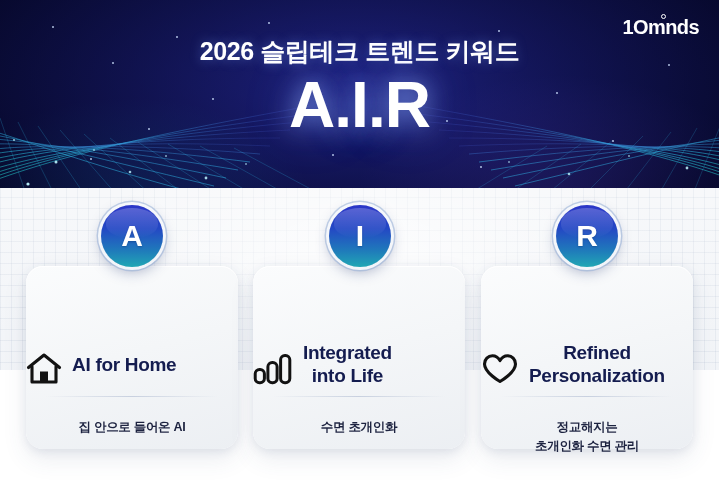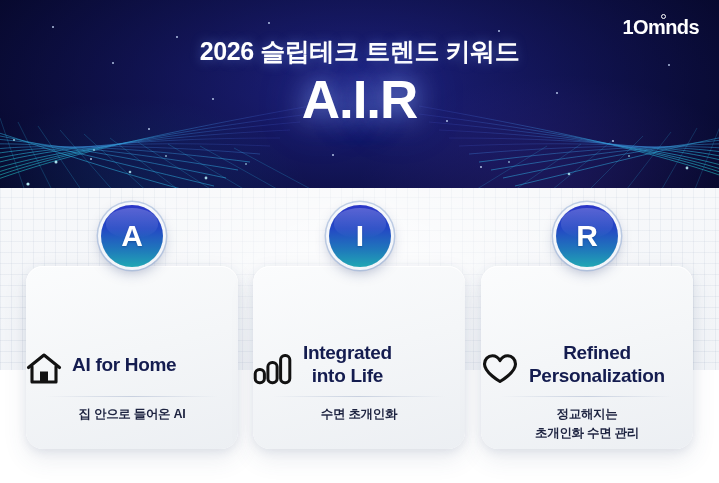--- a/index.html
+++ b/index.html
@@ -54,21 +54,21 @@
 
   .hero-sub {
     position:absolute; top:35px; left:0; width:100%;
     text-align:center; color:#ffffff;
     font-size:25px; font-weight:bold; letter-spacing:-0.4px;
     text-shadow:0 0 12px rgba(120,160,255,.45);
   }
   .hero-air {
     position:absolute; top:73px; left:0; width:100%;
     text-align:center; color:#ffffff;
-    font-size:53px; font-weight:bold; letter-spacing:-1px; line-height:1;
+    font-size:64px; font-weight:bold; letter-spacing:-1px; line-height:1;
     text-shadow:0 0 26px rgba(150,180,255,.75), 0 0 50px rgba(90,120,255,.45);
   }
   .logo {
     position:absolute; top:16px; right:20px;
     color:#ffffff; font-size:20px; font-weight:bold; letter-spacing:-0.6px;
   }
   .logo .dot {
     display:inline-block; width:5px; height:5px; border:1.6px solid #fff;
     border-radius:50%; position:absolute; top:-2px; left:38px;
   }
@@ -117,21 +117,21 @@
   .card-title {
     margin-top:15px; text-align:center; color:#141c4f;
     font-size:19px; font-weight:bold; line-height:1.2; letter-spacing:-0.3px;
     padding:0 10px;
   }
   .card-divider {
     position:absolute; left:20px; right:20px; top:130px; height:1px;
     background:linear-gradient(to right, rgba(160,175,200,0), rgba(150,165,195,.45), rgba(160,175,200,0));
   }
   .card-desc {
-    position:absolute; left:0; right:0; top:139px;
+    position:absolute; left:0; right:0; top:152px;
     text-align:center; color:#1d2340;
     font-size:12.5px; font-weight:bold; line-height:1.55; letter-spacing:-0.3px;
   }
 </style>
 </head>
 <body>
 
 <div id="root">
 
   <div class="grid-bg"></div>

